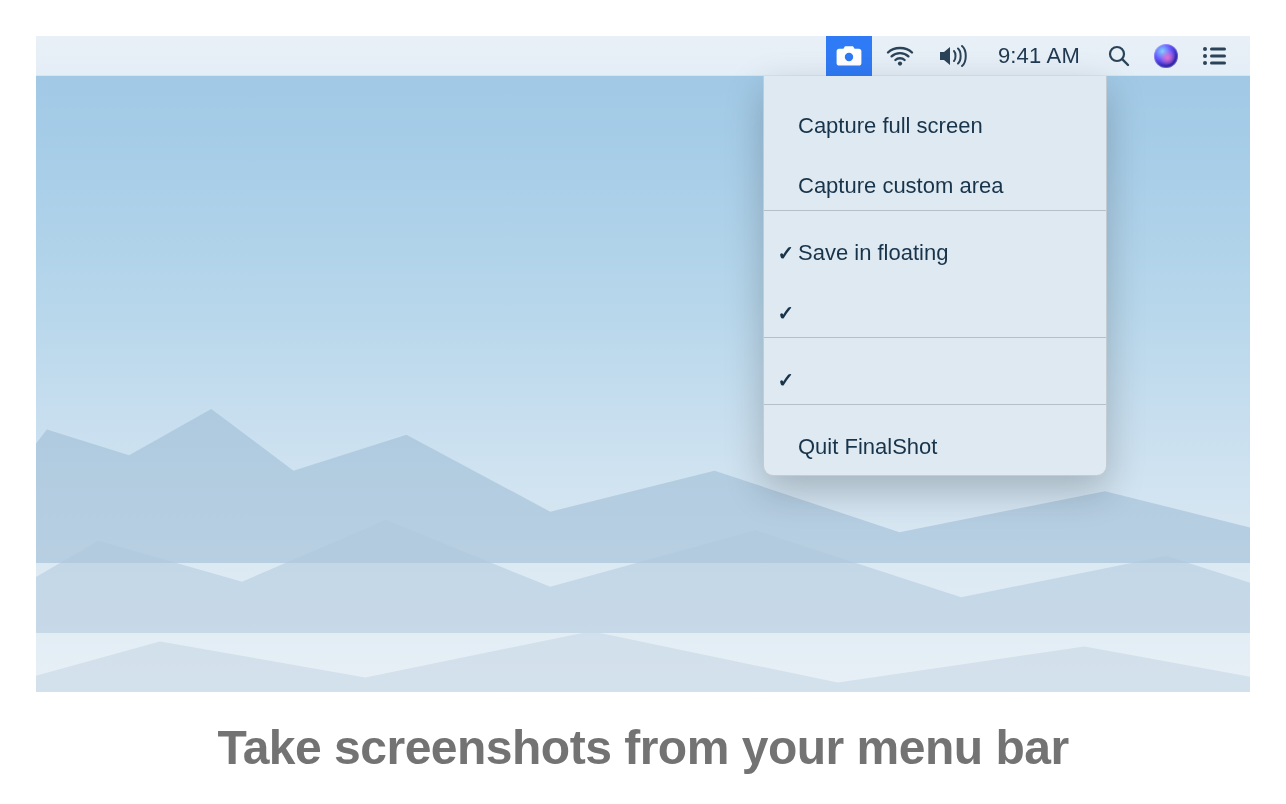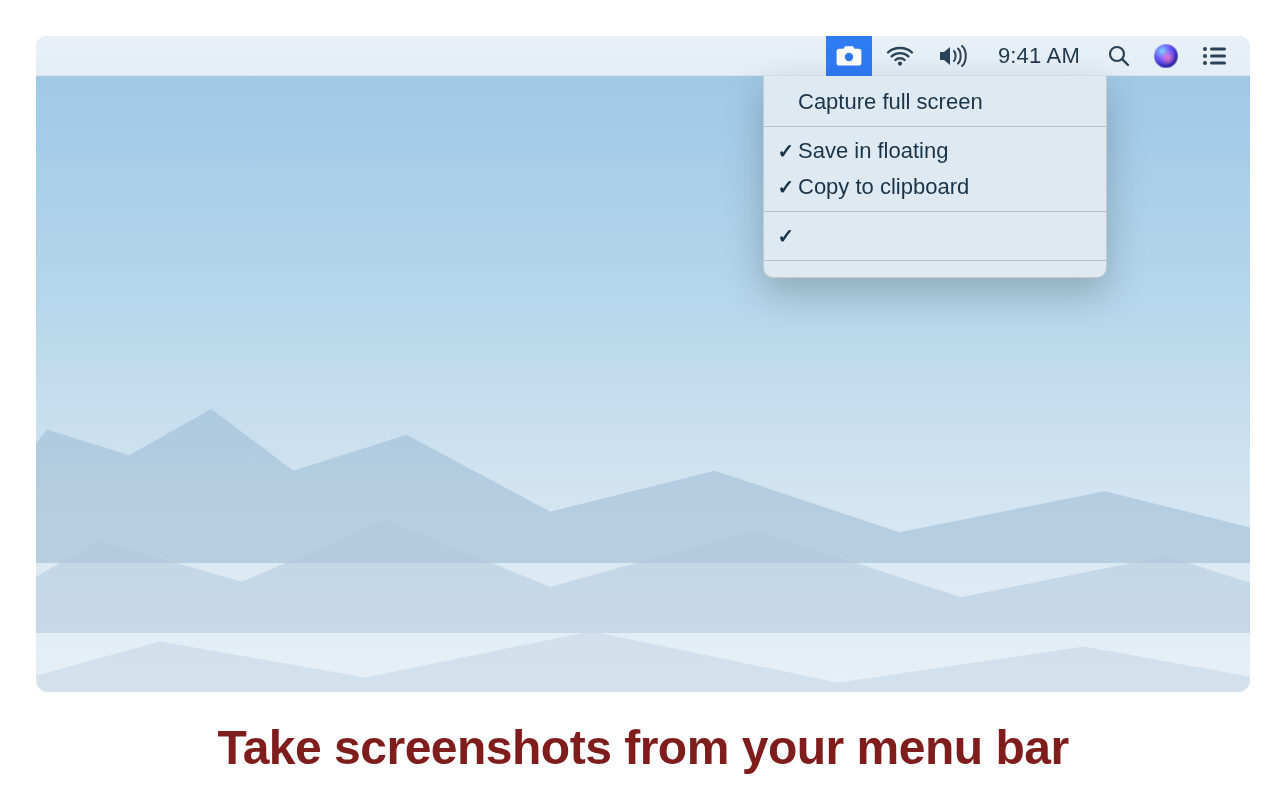--- a/index.html
+++ b/index.html
@@ -11,21 +11,21 @@
     overflow: hidden;
   }
 
   
   .desktop {
     position: absolute;
     left: 36px;
     top: 36px;
     width: 1214px;
     height: 656px;
-    border-radius: 12px;
+    border-radius: 0;
     overflow: hidden;
     background:
       
       linear-gradient(to bottom,
         #9ec7e5 0%,
         #a8cee8 20%,
         #b6d6eb 40%,
         #c9dfef 60%,
         #dbe9f3 80%,
         #e8f0f6 100%);
@@ -111,20 +111,21 @@
     background: rgba(0,0,0,0.18);
   }
   .menuitem {
     display: flex;
     align-items: center;
     font-size: 22px;
     line-height: 32px;
     color: #18344b;
     padding: 2px 22px 2px 10px;
     cursor: default;
+    margin-top: 24px;
   }
   .menuitem .check {
     width: 24px;
     text-align: center;
     font-size: 20px;
     font-weight: 600;
     color: #18344b;
   }
   .menuitem .pad {
     width: 24px;
@@ -133,21 +134,21 @@
 
   
   .caption {
     position: absolute;
     left: 0; right: 0;
     top: 720px;
     text-align: center;
     font-size: 48px;
     font-weight: 700;
     letter-spacing: -0.5px;
-    color: #7f1d1d;
+    color: #737373;
   }
 </style>
 </head>
 <body>
 
 <div class="desktop">
 
   <div class="mnt" style="top:260px;">
     <svg viewBox="0 0 1300 260" preserveAspectRatio="none">
       <path d="M0,220 L70,130 L150,155 L230,110 L310,170 L420,135 L560,210 L720,170 L900,230 L1100,190 L1300,240 L1300,260 L0,260 Z" fill="#9bb9d3" opacity="0.55"></path>
@@ -232,37 +233,44 @@
       </span>
     </div>
   </div>
 
   <div class="dropdown">
 
     <div class="menuitem">
       <span class="pad"></span>
       <span class="label">Capture full screen</span>
     </div>
+    <div class="menuitem">
+      <span class="pad"></span>
+      <span class="label">Capture custom area</span>
+    </div>
 
     <div class="sep"></div>
 
     <div class="menuitem">
       <span class="check">✓</span>
       <span class="label">Save in floating</span>
     </div>
     <div class="menuitem">
       <span class="check">✓</span>
-      <span class="label">Copy to clipboard</span>
     </div>
 
     <div class="sep"></div>
 
     <div class="menuitem">
       <span class="check">✓</span>
     </div>
 
     <div class="sep"></div>
 
+    <div class="menuitem">
+      <span class="pad"></span>
+      <span class="label">Quit FinalShot</span>
+    </div>
   </div>
 
 </div>
 
 <div class="caption">Take screenshots from your menu bar</div>
 
 </body></html>

